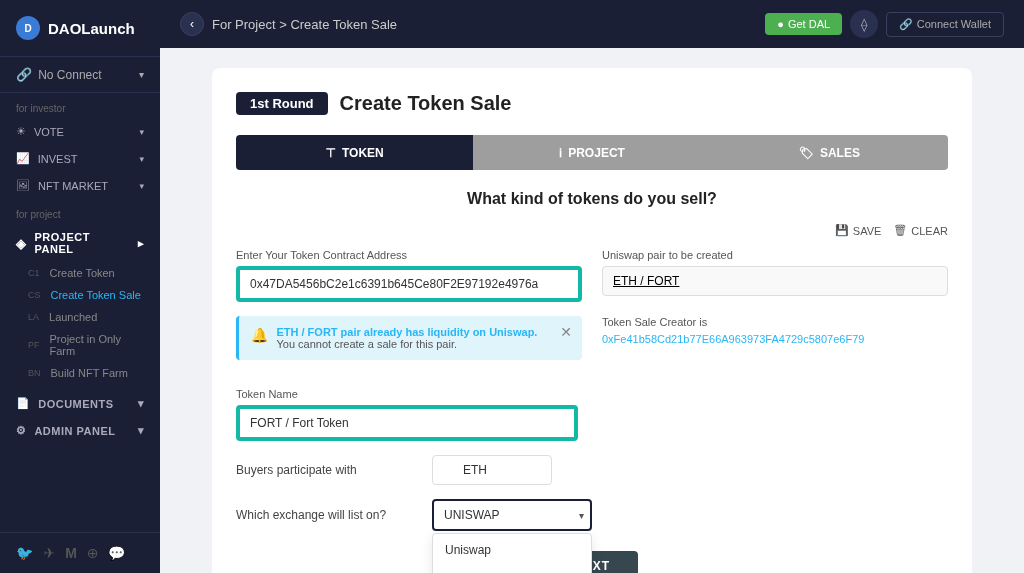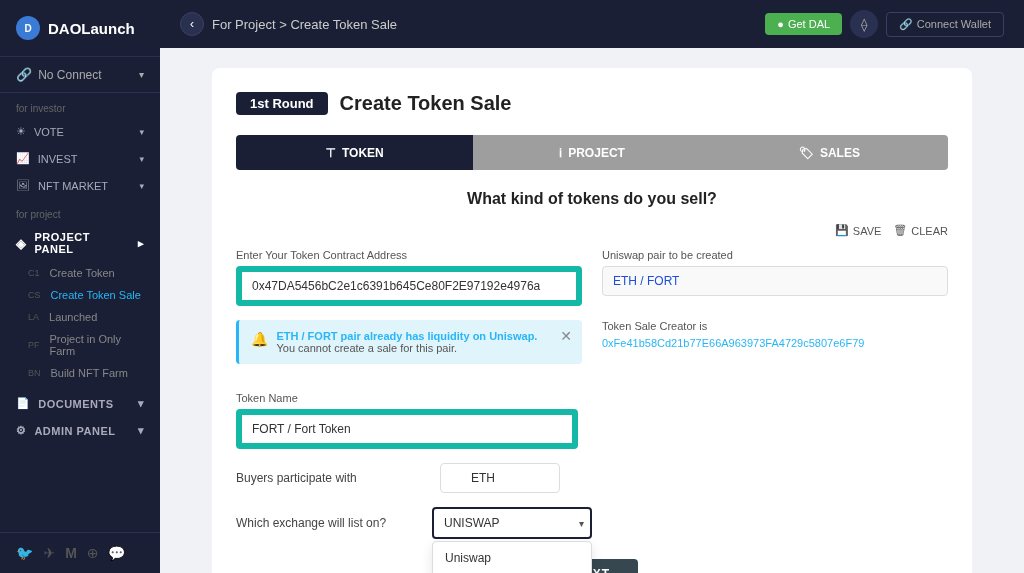--- a/index.html
+++ b/index.html
@@ -228,35 +228,36 @@
       margin-bottom: 14px;
     }
     .form-col { flex: 1; }
     .form-label {
       font-size: 11px;
       color: #555;
       margin-bottom: 5px;
     }
     .form-input {
       width: 100%;
-      border: 6px solid #14b8a6;
+      border: 4px solid #14b8a6;
       border-radius: 4px;
       padding: 7px 10px;
       font-size: 12px;
       color: #333;
       outline: none;
     }
     .form-input-value {
       width: 100%;
       border: 1px solid #ddd;
       border-radius: 4px;
       padding: 7px 10px;
       font-size: 12px;
-      color: #1d4ed8;
+      color: #000000;
       background: #f9f9f9;
+      text-decoration: underline;
     }
 
     
     .alert-info {
       background: #e0f4fb;
       border-left: 3px solid #29b6f6;
       padding: 10px 12px;
       border-radius: 4px;
       font-size: 11px;
       color: #555;
@@ -272,21 +273,21 @@
     }
 
     .addr-link {
       font-size: 11px;
       color: #29b6f6;
       word-break: break-all;
     }
 
     
     .buyers-row {
-      display: flex; align-items: center; gap: 24px;
+      display: flex; align-items: center; gap: 16px;
       margin-bottom: 14px;
     }
     .buyers-label { font-size: 12px; color: #444; min-width: 180px; }
     .buyers-value {
       border: 1px solid #ddd;
       border-radius: 4px;
       padding: 7px 30px;
       font-size: 12px;
       color: #333;
       background: white;

